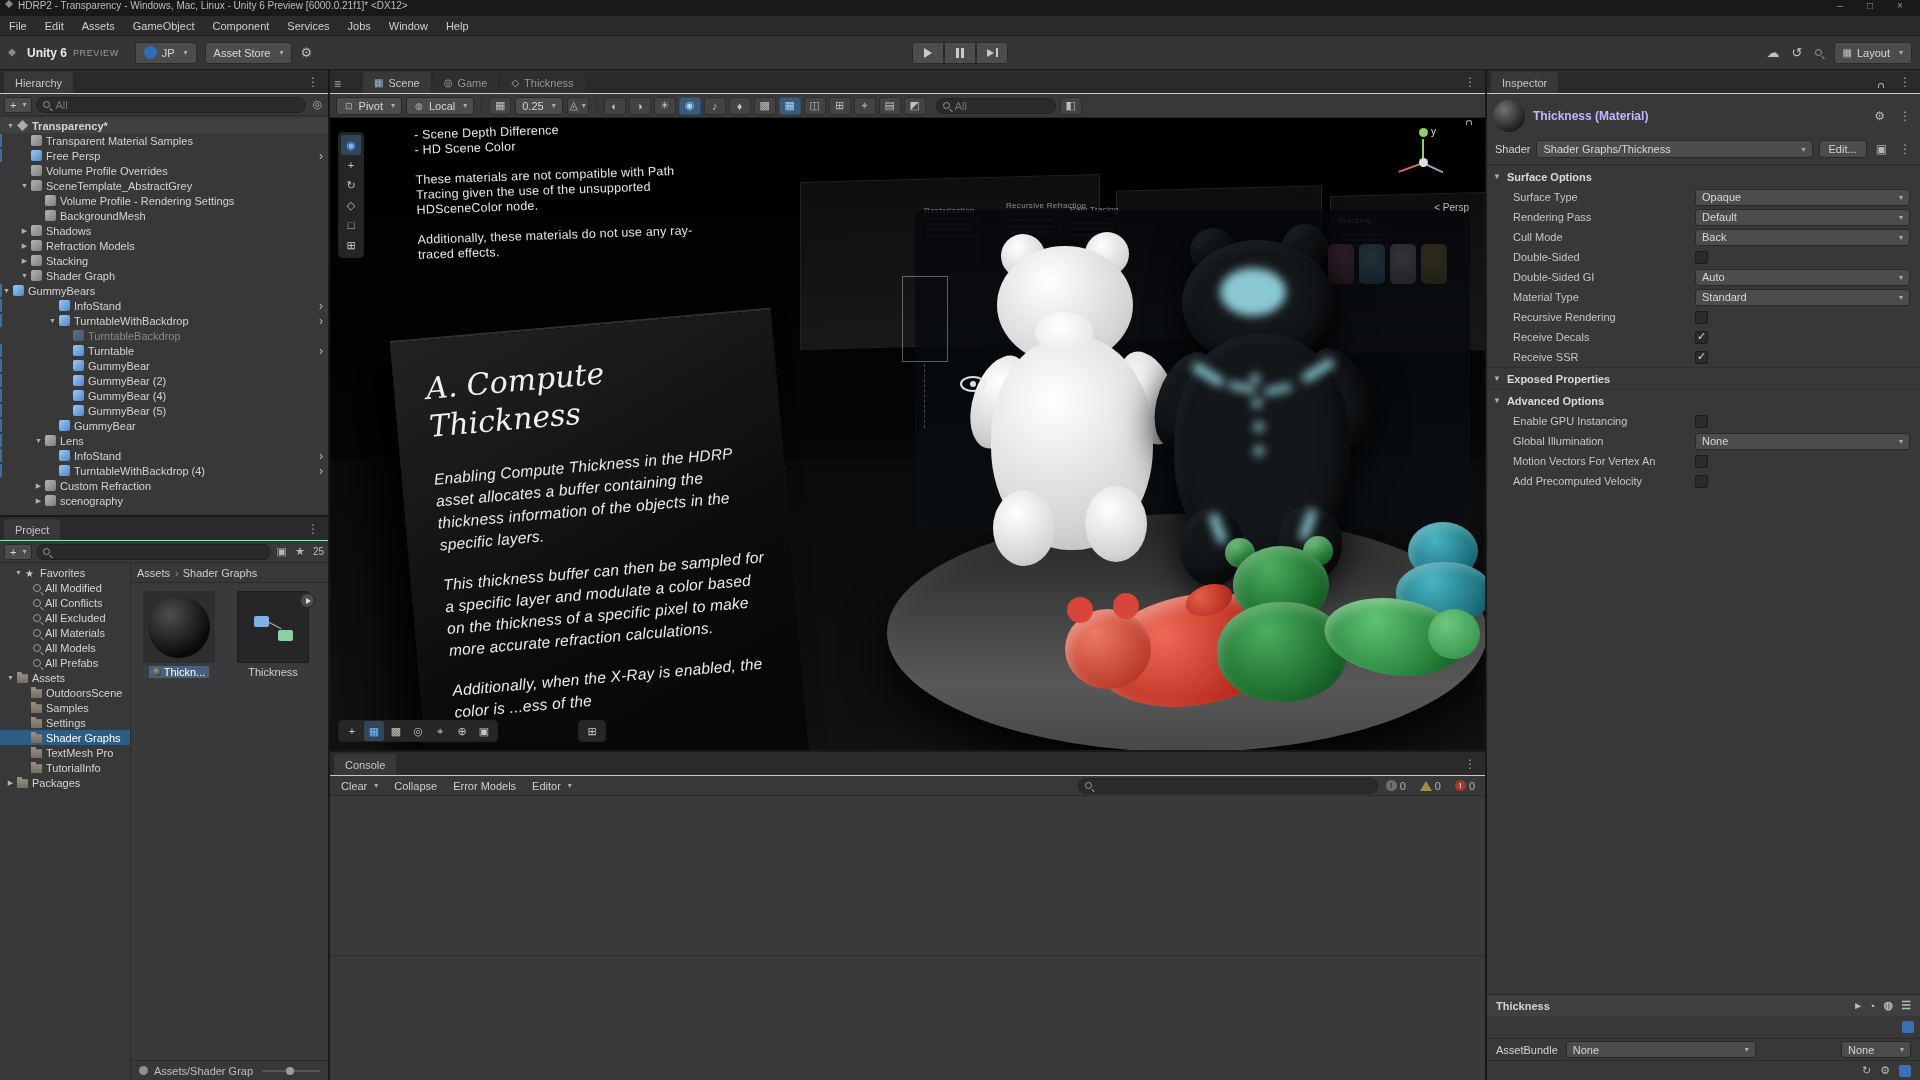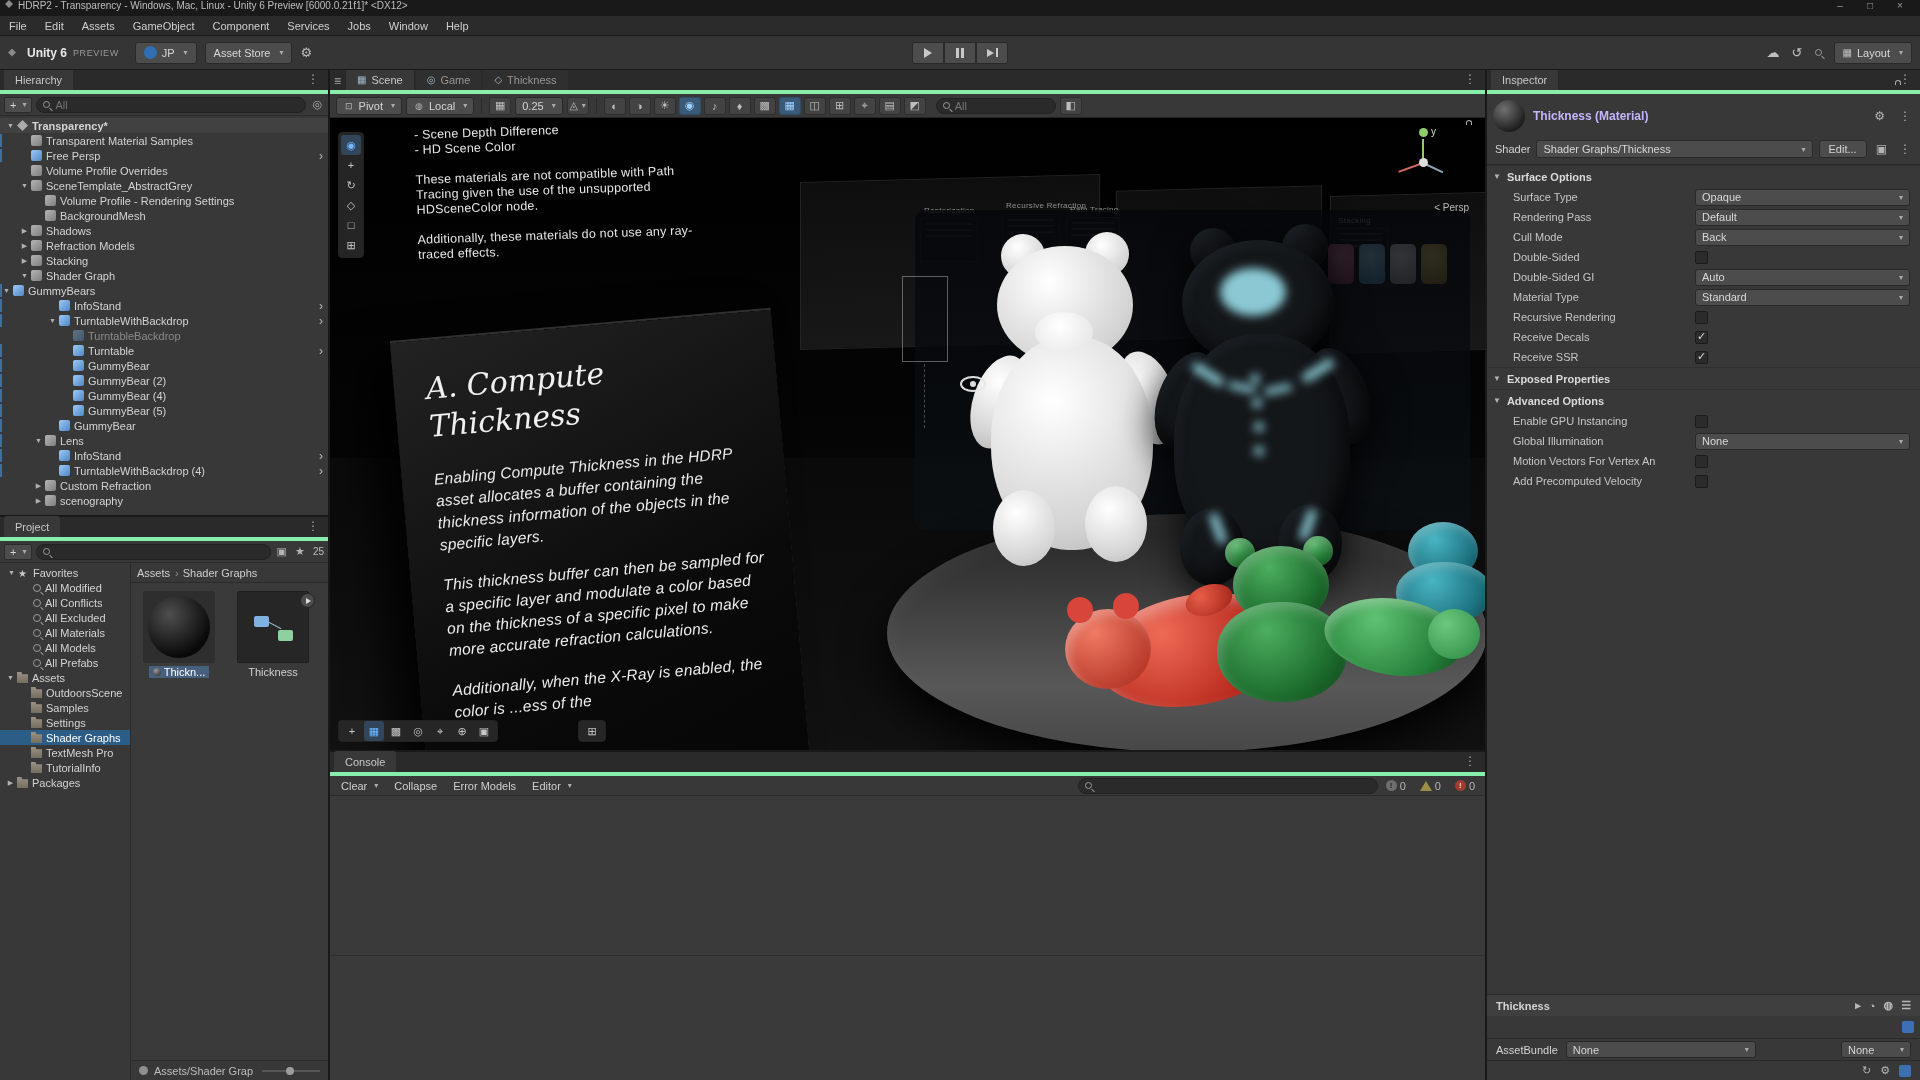--- a/index.html
+++ b/index.html
@@ -25,21 +25,21 @@
 .pbtn:first-child{border-radius:3px 0 0 3px}.pbtn:last-child{border-radius:0 3px 3px 0}
 .ico-play{width:0;height:0;border-left:8px solid #c9c9c9;border-top:5px solid transparent;border-bottom:5px solid transparent}
 .ico-pause{width:8px;height:10px;border-left:3px solid #c9c9c9;border-right:3px solid #c9c9c9}
 .ico-step{display:flex;align-items:center}
 .ico-step .tri{width:0;height:0;border-left:7px solid #c9c9c9;border-top:4px solid transparent;border-bottom:4px solid transparent}
 .ico-step .bar{width:2px;height:9px;background:#c9c9c9;margin-left:2px}
 .tb-right{margin-left:auto;display:flex;align-items:center;gap:12px}
 .tb-ico{color:#c0c0c0;font-size:13px}
 
 .main{display:flex;height:1010px}
-.tabbar{height:24px;background:#2a2a2a;display:flex;align-items:flex-end;gap:0;padding:3px 4px 0 4px;border-bottom:4px solid #86efac;flex:none}
+.tabbar{height:24px;background:#2a2a2a;display:flex;align-items:flex-end;gap:17px;padding:3px 4px 0 4px;border-bottom:1px solid #86efac;flex:none}
 .tab{height:21px;padding:0 11px;display:flex;align-items:center;gap:5px;font-size:11px;color:#c8c8c8;background:#383838;border-radius:3px 3px 0 0;white-space:nowrap}
 .tab.inactive{background:#2f2f2f;color:#969696}
 .tab .tab-ico{font-size:10px;color:#9fb6c8}
 .tb-sp{flex:1}
 .dots{color:#ababab;padding:0 5px 4px 0;font-size:12px}
 .mini-toolbar{height:22px;background:#383838;border-bottom:1px solid #2b2b2b;display:flex;align-items:center;gap:4px;padding:0 4px;flex:none;font-size:11px}
 .plus-btn{height:16px;background:#4c4c4c;border:1px solid #2a2a2a;border-radius:2px;display:flex;align-items:center;padding:0 5px;font-size:11px;gap:2px;color:#d6d6d6}
 .searchbox{flex:1;height:16px;background:#2a2a2a;border:1px solid #212121;border-radius:8px;display:flex;align-items:center;padding:0 6px;gap:5px;min-width:0}
 .searchbox input{background:transparent;border:none;outline:none;color:#ddd;font-size:11px;width:100%;font-family:"Liberation Sans",sans-serif}
 .mag{width:7px;height:7px;border:1px solid #9a9a9a;border-radius:50%;position:relative;flex:none}
@@ -526,21 +526,21 @@
           <span class="mag"></span>
           <input placeholder="" style="">
         </div>
         <span class="mini-ico">▣</span>
         <span class="mini-ico">★</span>
         <span class="count-badge">25</span>
       </div>
       <div class="proj-body">
         <div class="proj-left">
 
-            <div class="trow fav" style="padding-left: 5px;">
+            <div class="trow fav" style="padding-left: 12px;">
               <span class="arrow">▼</span>
               <span class="obj-ico"></span>
               <span>Favorites</span>
             </div>
 
             <div class="trow search-item" style="padding-left: 18px;">
               <span class="arrow"></span>
               <span class="obj-ico"></span>
               <span>All Modified</span>
             </div>

